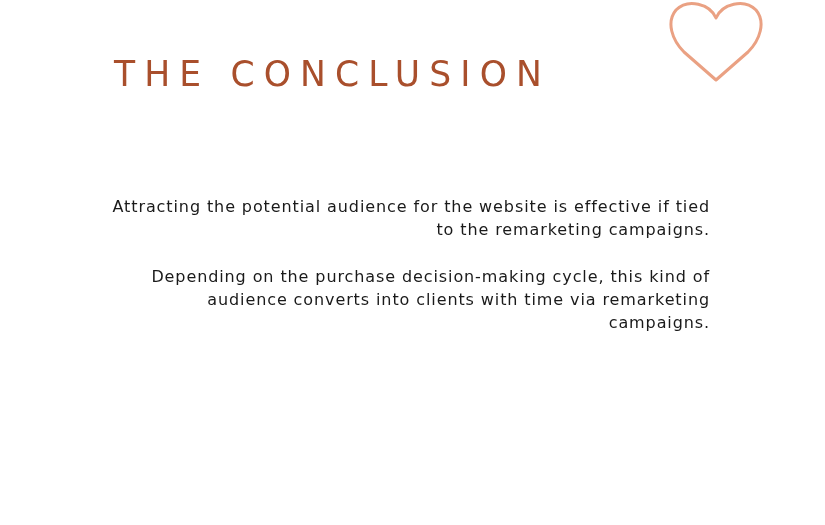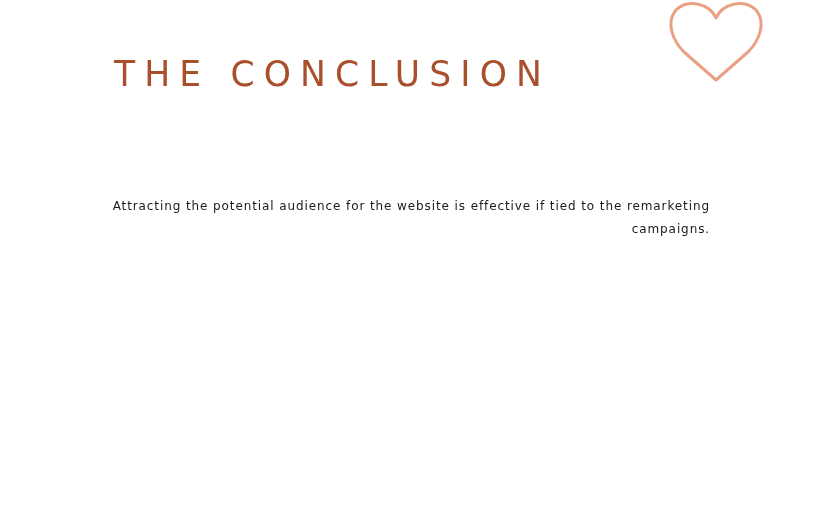--- a/index.html
+++ b/index.html
@@ -13,30 +13,31 @@
       font-size: 36px; font-weight: normal; letter-spacing: 9.5px;
       color: #a94f2c; line-height: 44px; white-space: nowrap;
       transform: scaleX(0.96); transform-origin: left;
     }
     .heart {
       position: absolute; left: 668px; top: 0px; width: 96px; height: 84px;
     }
     .body-text {
       position: absolute; left: 110px; top: 195px; width: 600px;
       text-align: right; color: #1a1a1a;
-      font-size: 12px; letter-spacing: 0.9px; line-height: 23.3px;
+      font-size: 16px; letter-spacing: 0.9px; line-height: 23.3px;
     }
     .body-text p { margin: 0 0 23.3px 0; }
   </style>
 </head>
 <body>
 
 <div class="title">THE CONCLUSION</div>
 
 <div class="heart">
   <svg width="96" height="84" viewBox="0 0 96 84">
     <path d="M48 18 C42 4, 20 -2, 8 10 C-2 22, 4 40, 16 52 L48 80 L80 52 C92 40, 98 22, 88 10 C76 -2, 54 4, 48 18 Z" fill="none" stroke="#eaa183" stroke-width="3" stroke-linejoin="round"></path>
   </svg>
 </div>
 
 <div class="body-text">
   <p>Attracting the potential audience for the website is effective if tied to the remarketing campaigns.</p>
+  <p>Depending on the purchase decision-making cycle, this kind of audience converts into clients with time via remarketing campaigns.</p>
 </div>
 
 </body></html>

